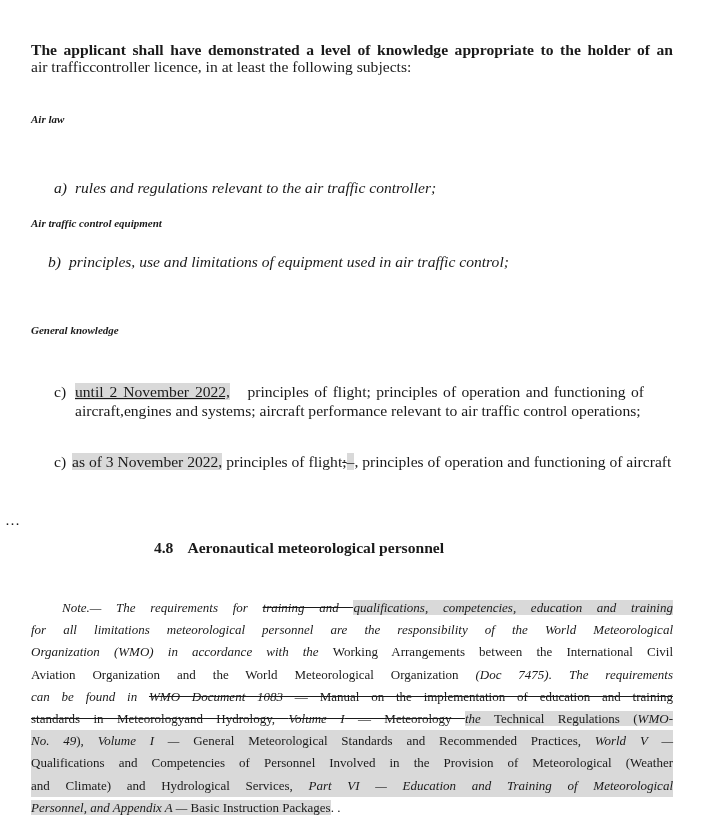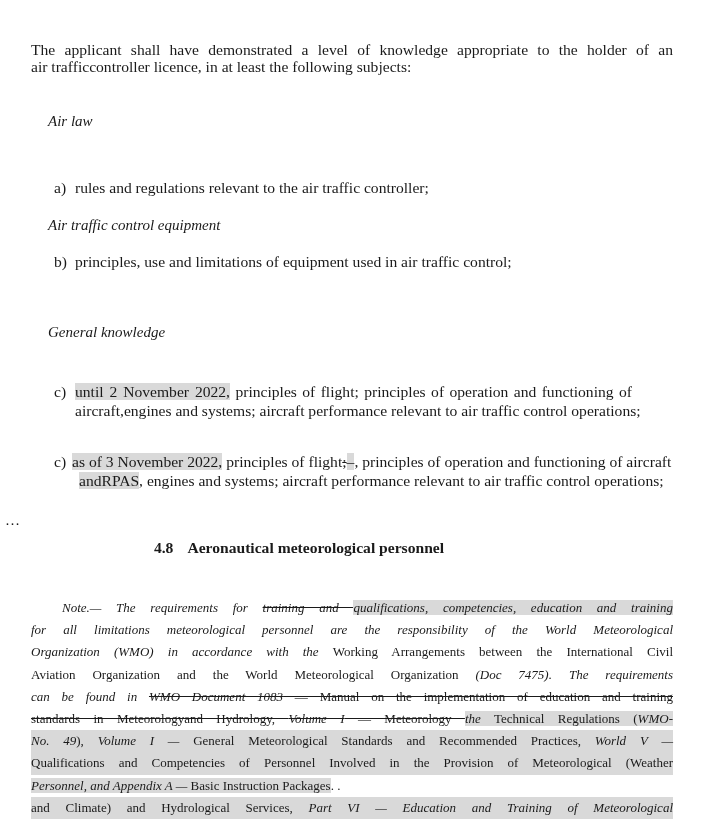--- a/index.html
+++ b/index.html
@@ -18,26 +18,28 @@
   }
   .abs { position: absolute; }
   .para {
     left: 31px;
     width: 642px;
     line-height: 17px;
     text-align: justify;
   }
   .just-last { text-align-last: justify; }
   .subject {
-    left: 48px;
+    left: 31px;
     font-style: italic;
-    font-size: 15px;
+    font-size: 11px;
+    font-weight: bold;
   }
   .item {
     line-height: 20px;
+    font-style: italic;
   }
   .item .lbl {
     display: inline-block;
   }
   .hl { background: #d9d9d9; }
   .del { text-decoration: line-through; }
   .it { font-style: italic; }
   .heading {
     left: 0;
     width: 598px;
@@ -61,49 +63,46 @@
     text-align: justify;
     font-size: 13px;
   }
   .note .line { display: block; text-align: justify; text-align-last: justify; white-space: nowrap; }
   .note .line.last { text-align-last: left; }
 </style>
 </head>
 <body>
 
 <div class="abs para" style="top:41px;">
-  <div class="just-last" style="text-align:justify; text-align-last:justify;">The applicant shall have demonstrated a level of knowledge appropriate to the holder of an</div>
+  <div class="just-last" style="text-align:justify; text-align-last:justify;font-weight:bold;">The applicant shall have demonstrated a level of knowledge appropriate to the holder of an</div>
   <div>air trafficcontroller licence, in at least the following subjects:</div>
 </div>
 
 <div class="abs subject" style="top:113px;">Air law</div>
 <div class="abs item" style="left:54px; top:178px;">
   <span class="lbl" style="width:21px;">a)</span><span>rules and regulations relevant to the air traffic controller;</span>
 </div>
 
 <div class="abs subject" style="top:217px;">Air traffic control equipment</div>
-<div class="abs item" style="left:54px; top:252px;">
+<div class="abs item" style="left:48px; top:252px;">
   <span class="lbl" style="width:21px;">b)</span><span>principles, use and limitations of equipment used in air traffic control;</span>
 </div>
 
 <div class="abs subject" style="top:324px;text-align:right;">General knowledge</div>
 
 <div class="abs" style="left:54px; top:382px; width:620px; line-height:19px;">
   <div style="white-space:nowrap;">
-    <span class="lbl" style="display:inline-block; width:21px;">c)</span><span class="hl" style="word-spacing:2px;">until 2 November 2022,</span><span style="word-spacing:1.5px;"> principles of flight; principles of operation and functioning of</span>
+    <span class="lbl" style="display:inline-block; width:21px;">c)</span><span class="hl" style="word-spacing:2px;text-decoration:underline;">until 2 November 2022,</span><span style="word-spacing:1.5px;padding-left:12px;"> principles of flight; principles of operation and functioning of</span>
   </div>
   <div style="padding-left:21px; white-space:nowrap;">aircraft,engines and systems; aircraft performance relevant to air traffic control operations;</div>
 </div>
 
 <div class="abs" style="left:54px; top:444px; width:640px; line-height:19px;">
   <div style="white-space:nowrap;margin-top:8px;">
     <span style="display:inline-block; width:18px;">c)</span><span class="hl">as of 3 November 2022,</span><span> principles of flight</span><span class="del">;</span><span class="hl">–</span><span>, principles of operation and functioning of aircraft</span>
-  </div>
-  <div style="padding-left:25px; white-space:nowrap;">
-    <span class="hl">andRPAS</span><span>, engines and systems; aircraft performance relevant to air traffic control operations;</span>
   </div>
 </div>
 
 <div class="abs ellipsis">…</div>
 
 <div class="abs heading">
   <span class="num">4.8</span><span>Aeronautical meteorological personnel</span>
 </div>
 
 <div class="abs note">
@@ -120,19 +119,19 @@
   <span class="line">
     <span class="it">can be found in </span><span class="it del">WMO Document 1083</span><span class="del"> — Manual on the implementation of education and training</span>
   </span>
   <span class="line">
     <span class="del">standards in Meteorologyand Hydrology, </span><span class="it del">Volume I</span><span class="del"> — Meteorology </span><span class="it hl">the</span><span class="hl"> Technical Regulations (</span><span class="it hl">WMO-</span>
   </span>
   <span class="line hl">
     <span class="it">No. 49</span><span>), </span><span class="it">Volume I — </span><span>General Meteorological Standards and Recommended Practices, </span><span class="it">World V —</span>
   </span>
   <span class="line hl">Qualifications and Competencies of Personnel Involved in the Provision of Meteorological (Weather</span>
+  <span class="line hl">
+    <span>and Climate) and Hydrological Services, </span><span class="it">Part VI — Education and Training of Meteorological</span>
+  </span>
   <span class="line last">
     <span class="it hl">Personnel, and Appendix A — </span><span class="hl">Basic Instruction Packages</span><span>. .</span>
-  </span>
-  <span class="line hl">
-    <span>and Climate) and Hydrological Services, </span><span class="it">Part VI — Education and Training of Meteorological</span>
   </span>
 </div>
 
 </body></html>

